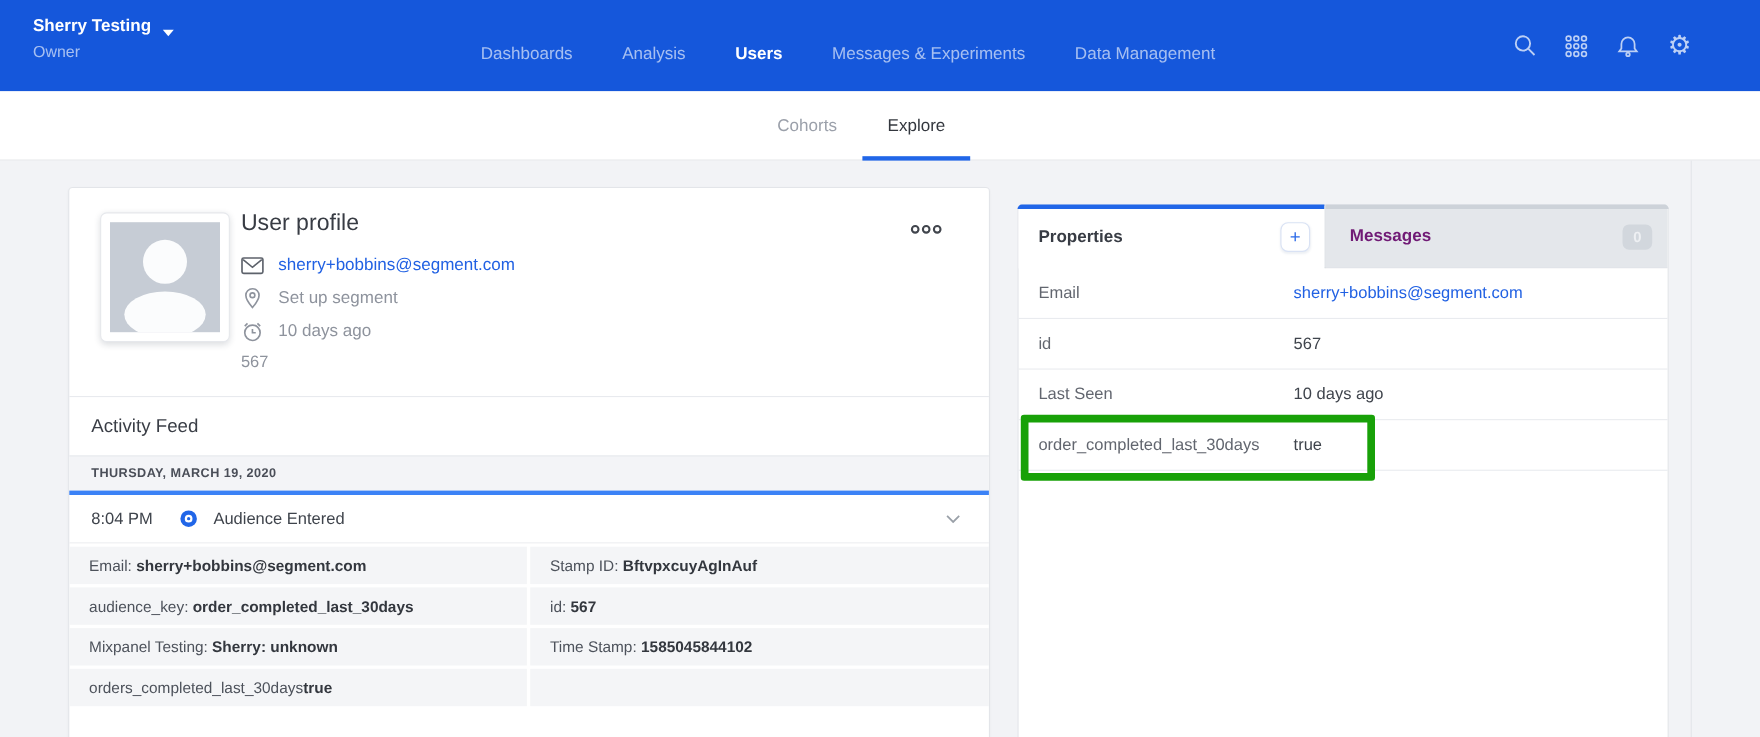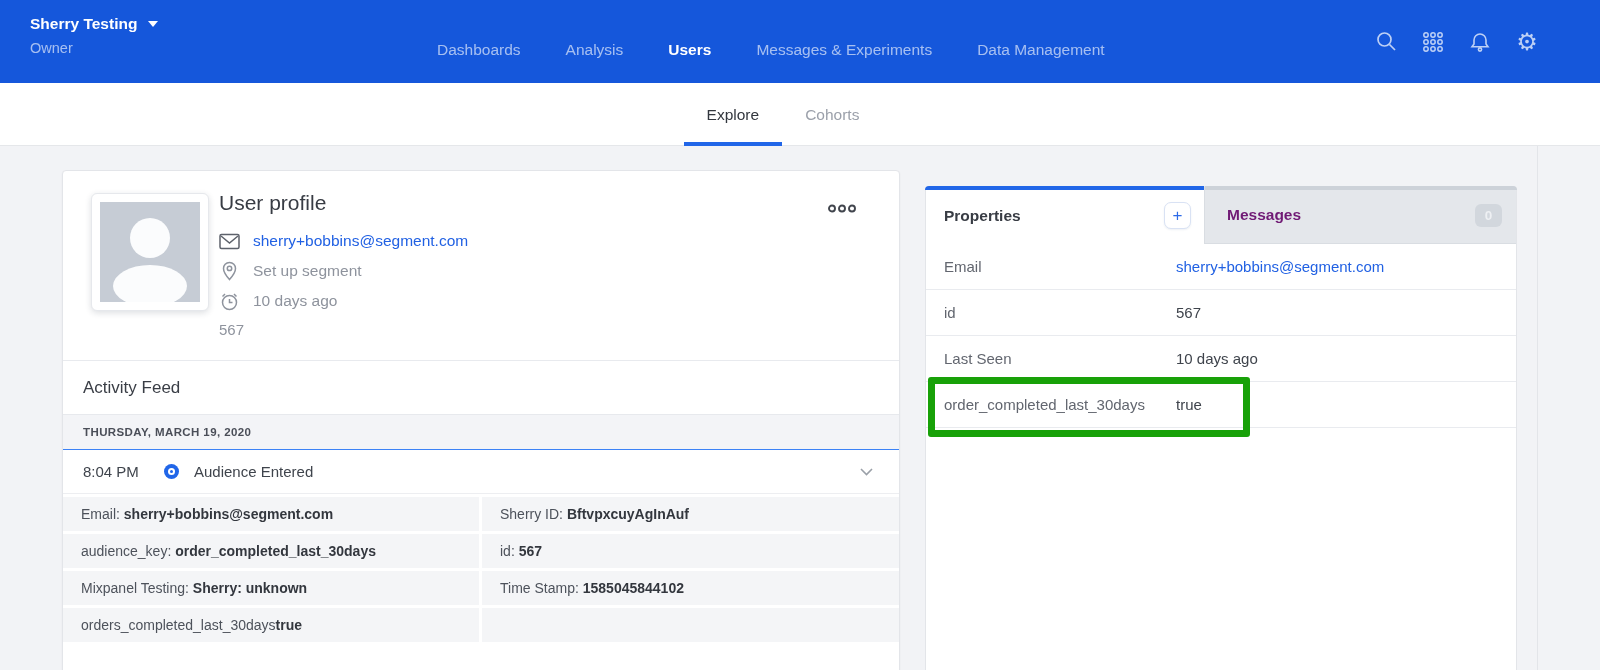--- a/index.html
+++ b/index.html
@@ -5,21 +5,21 @@
   * { margin:0; padding:0; box-sizing:border-box; }
   html,body { width:1600px; height:670px; }
   body {
     position:relative; overflow:hidden; background:#f2f3f6;
     font-family:"Liberation Sans", sans-serif; color:#3f444c;
   }
 
   
   .header { position:absolute; top:0; left:0; width:1600px; height:83px; background:#1557db; }
   .org { position:absolute; left:30px; top:15px; color:#fff; cursor:pointer; }
-  .org-name { font-size:15.5px; font-weight:700; display:flex; align-items:center; gap:11px; }
+  .org-name { font-size:15.5px; font-weight:700; display:flex; align-items:flex-end; gap:11px; }
   .caret { width:0; height:0; border-left:5px solid transparent; border-right:5px solid transparent; border-top:6px solid #fff; display:inline-block; }
   .org-role { font-size:14.5px; color:rgba(255,255,255,.62); margin-top:7px; }
   .nav { position:absolute; left:437px; top:0; height:99px; display:flex; align-items:center; gap:45px; }
   .nav-item { font-size:15.5px; color:rgba(255,255,255,.62); cursor:pointer; white-space:nowrap; }
   .nav-item.active { color:#fff; font-weight:700; }
   .hicons { position:absolute; right:60px; top:0; height:83px; display:flex; align-items:center; gap:21px; }
   .hicon { width:26px; height:26px; display:flex; align-items:center; justify-content:center; cursor:pointer; }
   .gear-glyph { font-size:24px; line-height:1; color:#bdd0f5; }
 
   
@@ -39,21 +39,21 @@
   .pinfo { position:absolute; left:156px; top:20px; }
   .ptitle { font-size:21px; color:#383c44; margin-bottom:11px; }
   .prow { display:flex; align-items:center; gap:13px; height:30px; font-size:15.5px; }
   .prow .icn { width:21px; display:flex; justify-content:center; }
   .link { color:#2161e3; cursor:pointer; }
   .muted { color:#8e939d; }
   .puid { font-size:15px; color:#8e939d; margin-top:5px; }
   .dots { position:absolute; right:42px; top:32px; cursor:pointer; }
 
   .afeed-header { height:54px; border-top:1px solid #e8eaee; display:flex; align-items:center; padding-left:20px; font-size:17px; color:#3a3e46; }
-  .dateband { height:36px; background:#f3f4f7; border-top:1px solid #e7e9ed; border-bottom:1px solid #3b82f6; display:flex; align-items:center; padding-left:20px; font-size:11.5px; font-weight:700; letter-spacing:.4px; color:#4a4e58; }
+  .dateband { height:36px; background:#f3f4f7; border-top:1px solid #e7e9ed; border-bottom:4px solid #3b82f6; display:flex; align-items:center; padding-left:20px; font-size:11.5px; font-weight:700; letter-spacing:.4px; color:#4a4e58; }
   .eventrow { height:44px; display:flex; align-items:center; padding:0 26px 0 20px; border-bottom:1px solid #edeef1; cursor:pointer; }
   .etime { font-size:15px; color:#3f444c; width:66px; }
   .eradio { width:15px; height:15px; border-radius:50%; background:#2166e8; display:flex; align-items:center; justify-content:center; margin:0 15px; }
   .eradio-in { width:7px; height:7px; border-radius:50%; background:#fff; display:flex; align-items:center; justify-content:center; }
   .eradio-dot { width:3px; height:3px; border-radius:50%; background:#2166e8; }
   .ename { font-size:15px; color:#3f444c; }
   .echev { margin-left:auto; display:flex; }
 
   .details { padding-top:3px; }
   .drow { display:flex; gap:3px; margin-bottom:3px; }
@@ -128,22 +128,22 @@
       </svg>
     </div>
     <div class="hicon">
       <span class="gear-glyph">⚙</span>
     </div>
   </div>
 </div>
 
 <div class="tabbar">
   <div class="tabbar-inner">
+    <div class="tab inactive">Cohorts</div>
     <div class="tab active">Explore</div>
-    <div class="tab inactive">Cohorts</div>
   </div>
 </div>
 
 <div class="card-left">
 
   <div class="profile">
     <div class="avatar">
       <div class="avatar-inner">
         <div class="av-head"></div>
         <div class="av-body"></div>
@@ -208,21 +208,21 @@
     <span class="echev">
       <svg width="13" height="8" viewBox="0 0 13 8" fill="none" stroke="#9aa0a8" stroke-width="1.6">
         <path d="M1 1 L6.5 6.5 L12 1"></path>
       </svg>
     </span>
   </div>
 
   <div class="details">
     <div class="drow">
       <div class="dcell"><span>Email: </span><b>sherry+bobbins@segment.com</b></div>
-      <div class="dcell c2"><span>Sherry ID: </span><b>BftvpxcuyAgInAuf</b></div>
+      <div class="dcell c2"><span>Stamp ID: </span><b>BftvpxcuyAgInAuf</b></div>
     </div>
     <div class="drow">
       <div class="dcell"><span>audience_key: </span><b>order_completed_last_30days</b></div>
       <div class="dcell c2"><span>id: </span><b>567</b></div>
     </div>
     <div class="drow">
       <div class="dcell"><span>Mixpanel Testing: </span><b>Sherry: unknown</b></div>
       <div class="dcell c2"><span>Time Stamp: </span><b>1585045844102</b></div>
     </div>
     <div class="drow">

